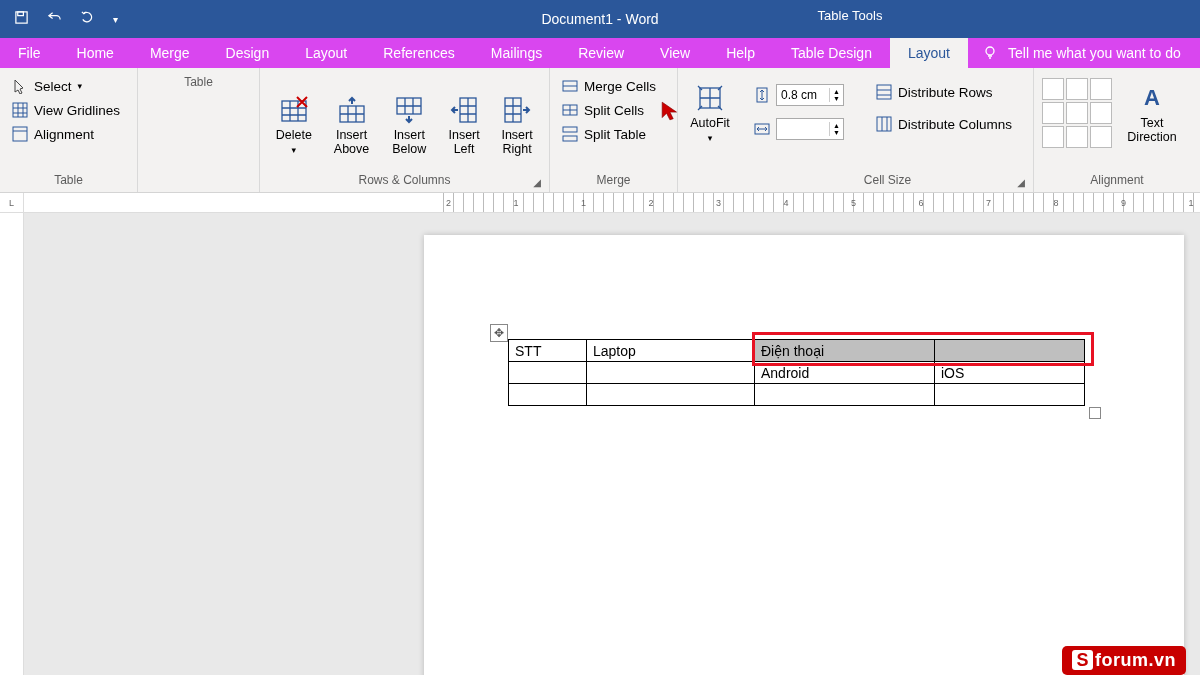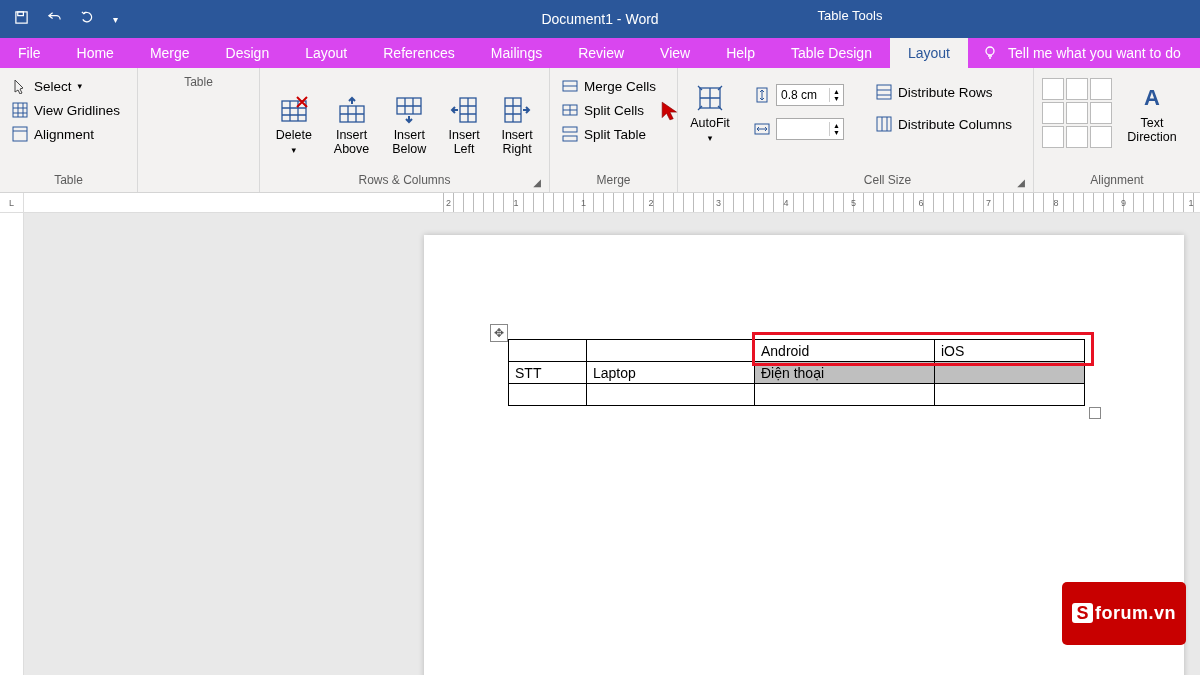--- a/index.html
+++ b/index.html
@@ -47,21 +47,21 @@
 
 .tbl-handle { position: absolute; left: 66px; top: 89px; width: 18px; height: 18px; border: 1px solid #888; background: #fff; display: flex; align-items: center; justify-content: center; font-size: 12px; color: #555; cursor: move; }
 .doc-table { position: absolute; left: 84px; top: 104px; border-collapse: collapse; }
 .doc-table td { border: 1px solid #000; height: 22px; font-size: 14px; padding: 0 6px; vertical-align: middle; }
 .c1 { width: 78px; } .c2 { width: 168px; } .c3 { width: 180px; } .c4 { width: 150px; }
 .sel { background: #bfbfbf; }
 .red-box { position: absolute; border: 3px solid #e81123; pointer-events: none; }
 
 .cursor-arrow { position: absolute; width: 22px; height: 22px; z-index: 100; }
 
-.watermark { position: absolute; right: 14px; bottom: 30px; background: #c80000; color: #fff; font-weight: bold; font-size: 18px; padding: 21px 10px; border-radius: 5px; font-family: Arial; letter-spacing: 0.5px; }
+.watermark { position: absolute; right: 14px; bottom: 0; background: #c80000; color: #fff; font-weight: bold; font-size: 18px; padding: 4px 10px; border-radius: 5px; font-family: Arial; letter-spacing: 0.5px; }
 .watermark .s { background: #fff; color: #c80000; padding: 0 4px; border-radius: 3px; margin-right: 2px; }
 
 
 .align-grid { display: grid; grid-template-columns: repeat(3, 22px); grid-auto-rows: 22px; gap: 2px; }
 .align-grid span { border: 1px solid #bbb; background: #fff; cursor: pointer; }
 </style>
 </head>
 <body>
 
 <div class="titlebar">
@@ -322,30 +322,30 @@
   </div>
 
 <div class="workspace">
   <div class="ruler-v"></div>
   <div class="page-area">
     <div class="page">
       <div class="tbl-handle">✥</div>
       <table class="doc-table">
         <tbody>
             <tr>
+          <td class="c1">STT</td>
+          <td class="c2">Laptop</td>
+          <td class="c3 sel">Điện thoại</td>
+          <td class="c4 sel"></td>
+        </tr>
+        <tr>
           <td class="c1"></td>
           <td class="c2"></td>
           <td class="c3">Android</td>
           <td class="c4">iOS</td>
-        </tr>
-        <tr>
-          <td class="c1">STT</td>
-          <td class="c2">Laptop</td>
-          <td class="c3 sel">Điện thoại</td>
-          <td class="c4 sel"></td>
         </tr>
         <tr>
           <td class="c1"></td>
           <td class="c2"></td>
           <td class="c3"></td>
           <td class="c4"></td>
         </tr>
       </tbody>
         </table>
       <div class="red-box" style="left:328px;top:97px;width:342px;height:34px"></div>

